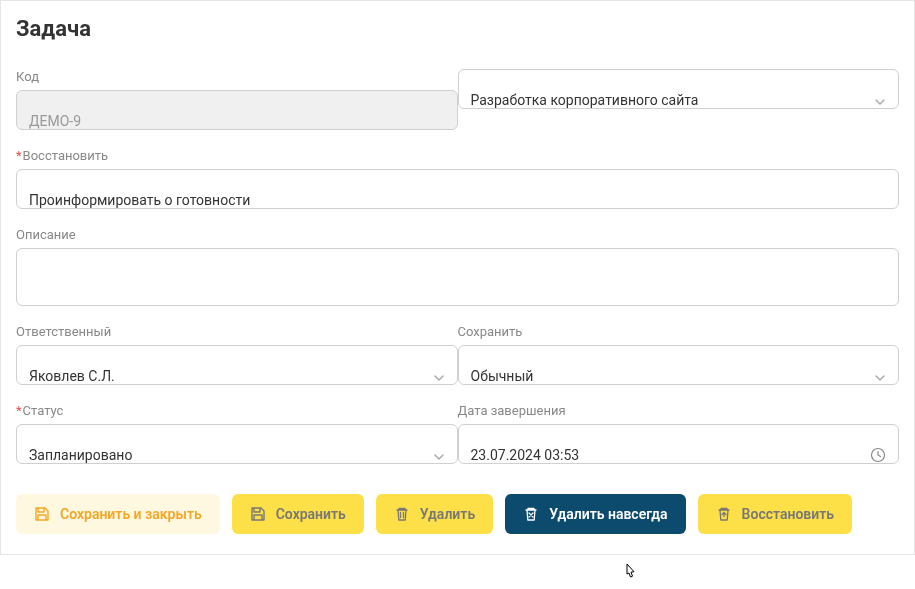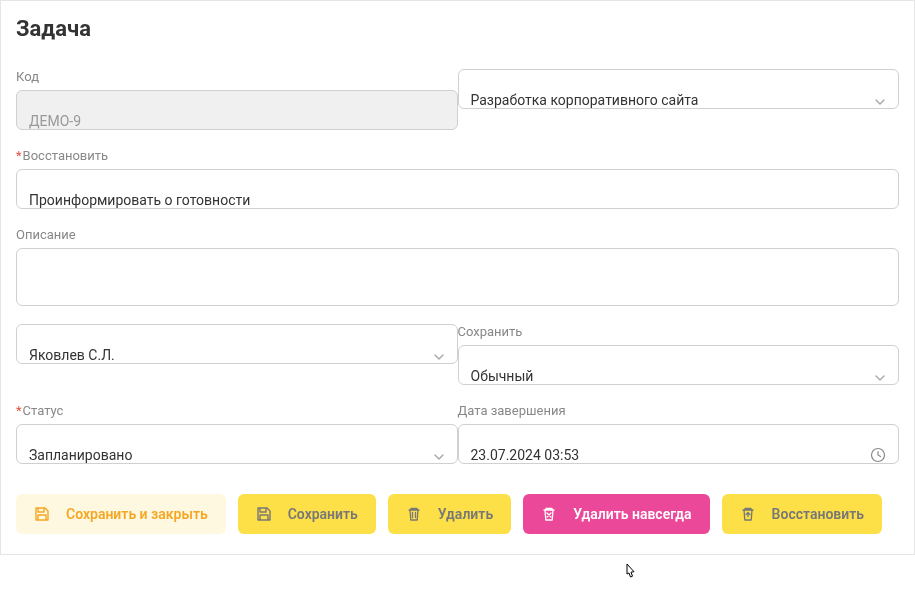--- a/index.html
+++ b/index.html
@@ -90,32 +90,32 @@
     .btn {
       height: 40px;
       border: none;
       border-radius: 6px;
       padding: 0 18px;
       font-size: 14px;
       font-weight: 600;
       cursor: pointer;
       display: inline-flex;
       align-items: center;
-      gap: 16px;
+      gap: 10px;
     }
     .btn-primary {
       background: #fff8e1;
       color: #f5a623;
     }
     .btn-secondary {
       background: #fde047;
       color: #777;
     }
     .btn-danger {
-      background: #ec4899;
+      background: #0c4a6e;
       color: #fff;
     }
     .btn-icon {
       display: inline-flex;
       align-items: center;
     }
     .cursor-pointer {
       position: absolute;
       left: 621px;
       top: 562px;
@@ -157,20 +157,21 @@
 
 <div class="form-field-full">
   <label class="field-label">Описание</label>
   <div class="textarea-box">
     <span></span>
   </div>
 </div>
 
 <div class="form-row">
   <div class="form-field">
+    <label class="field-label">Ответственный</label>
     <div class="input-box select-box">
       <span class="input-text">Яковлев С.Л.</span>
       <svg class="chevron" width="12" height="12" viewBox="0 0 12 12">
           <path d="M2 4 L6 8 L10 4" stroke="currentColor" stroke-width="1.5" fill="none" stroke-linecap="round" stroke-linejoin="round"></path>
         </svg>
     </div>
   </div>
   <div class="form-field">
     <label class="field-label">Сохранить</label>
     <div class="input-box select-box">

